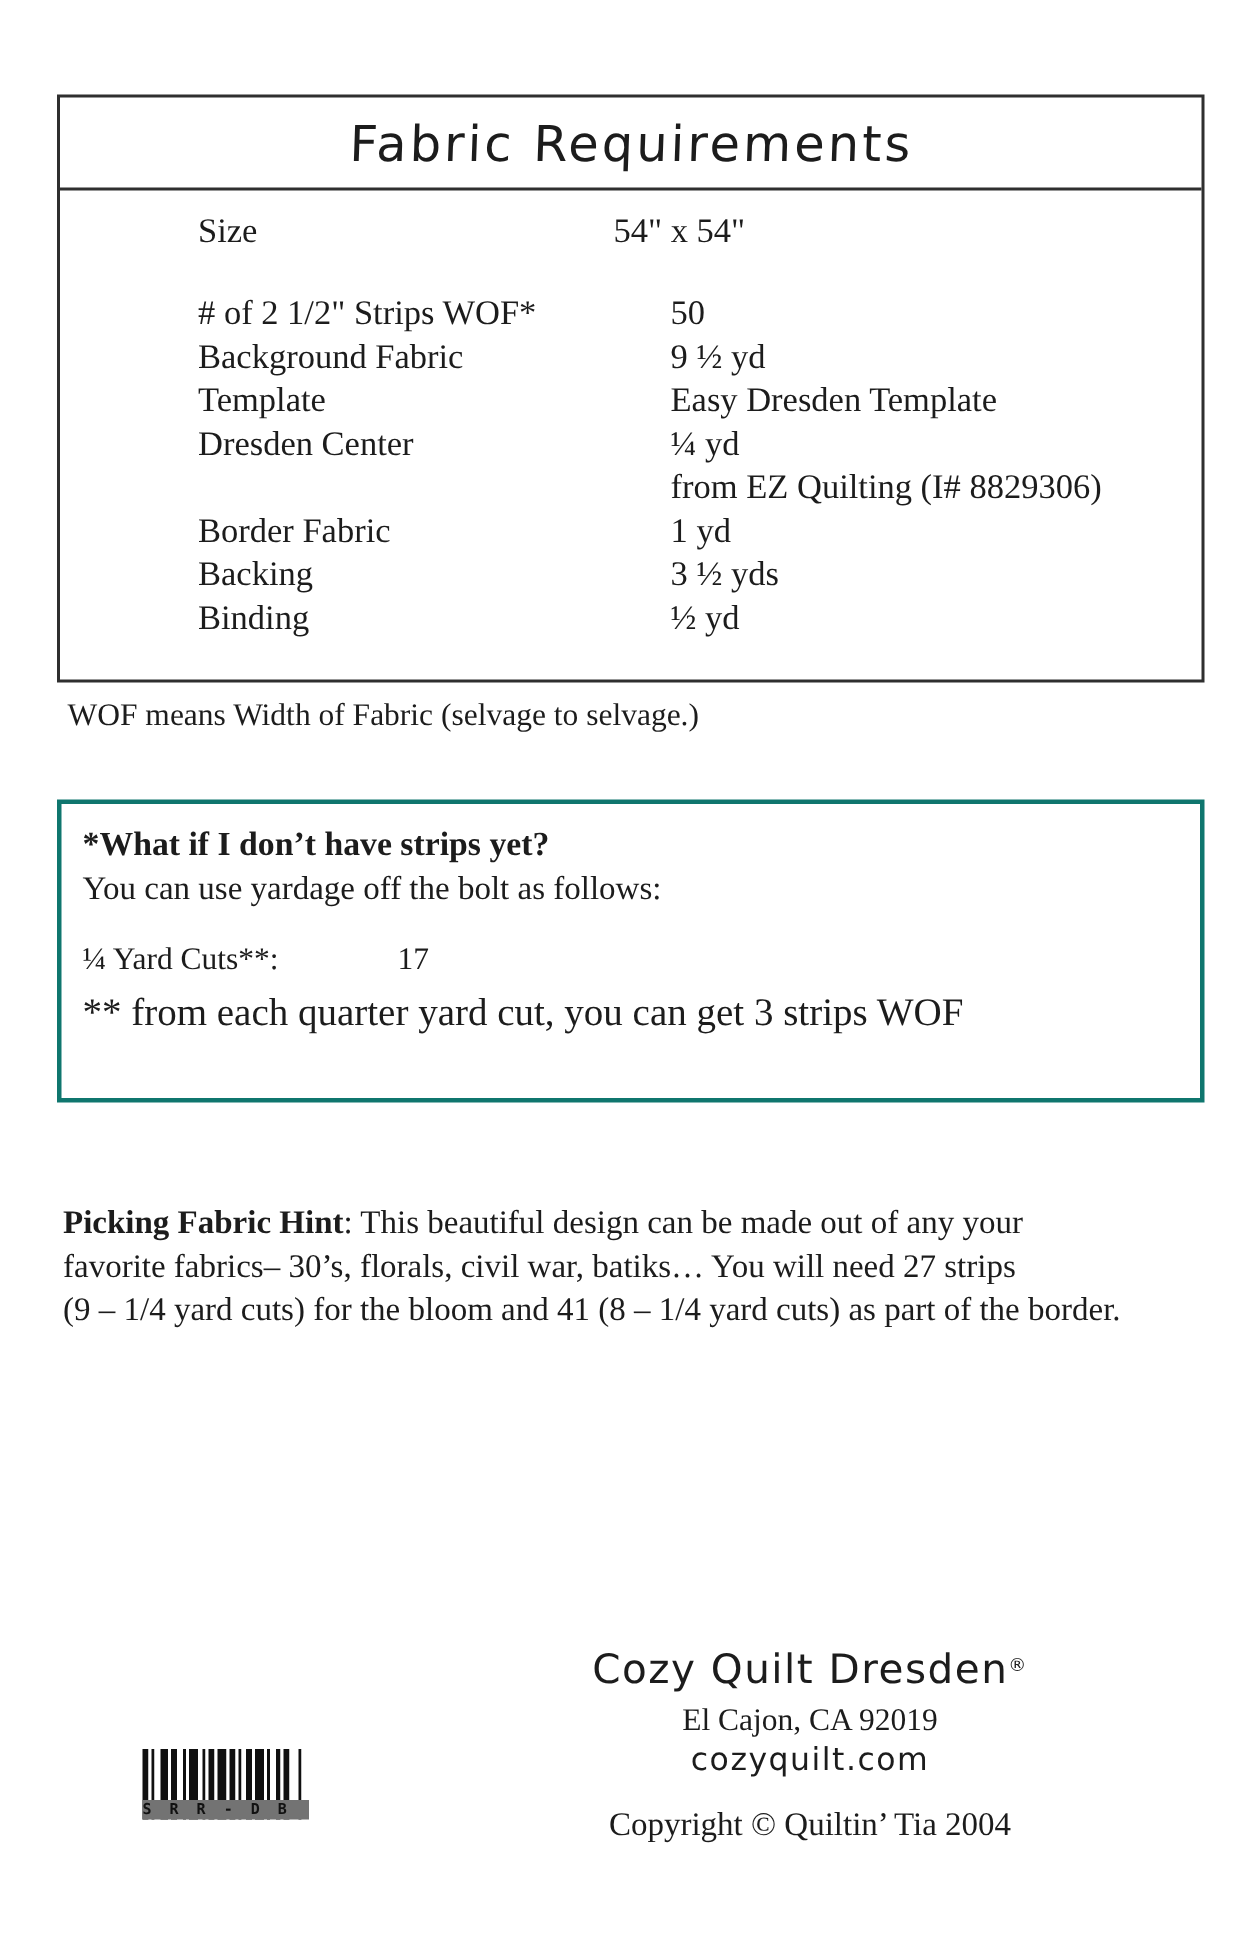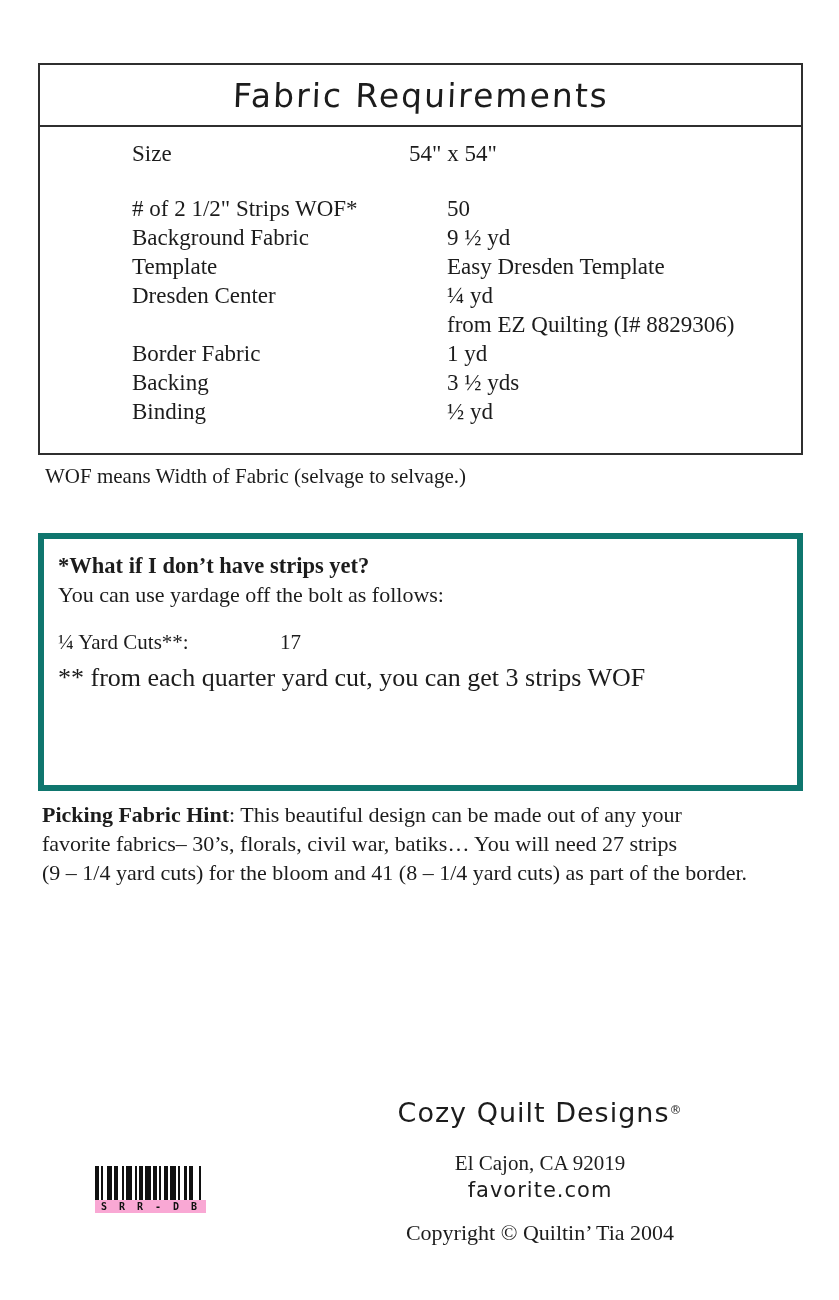--- a/index.html
+++ b/index.html
@@ -27,50 +27,50 @@
   .req-title{font-size:33px;transform:skewX(-2deg);}
   .req-rows{padding:12px 10px 0 92px;font-size:23px;}
   .req-row{display:flex;height:29px;line-height:29px;white-space:nowrap;align-items:center;}
   .req-row .req-label{width:315px;flex:0 0 auto;}
   .req-row.size .req-label{width:277px;}
   .req-row.size{margin-bottom:26px;}
   
   .wof-note{position:absolute;left:45px;top:464px;font-size:21px;}
   
   .strips-box{
-    position:absolute;left:38px;top:533px;width:765px;height:258px;
-    border:6px solid #0f766e;background:#fff;box-sizing:border-box;
+    position:absolute;left:38px;top:533px;width:765px;height:202px;
+    border:3px solid #0f766e;background:#fff;box-sizing:border-box;
     padding:12px 14px 0 14px;
   }
   .strips-heading{font-size:22.5px;font-weight:bold;line-height:29px;white-space:nowrap;}
   .strips-sub{font-size:22px;line-height:29px;white-space:nowrap;}
-  .cuts-row{display:flex;margin-top:19px;font-size:21px;line-height:28px;gap:12px;}
+  .cuts-row{display:flex;margin-top:19px;font-size:21px;line-height:28px;}
   .cuts-row .cuts-label{width:210px;flex:0 0 auto;}
   .strips-footnote{margin-top:9px;font-size:26px;line-height:25px;white-space:nowrap;}
   
   .hint{position:absolute;left:42px;top:800px;width:795px;font-size:22px;line-height:29px;}
   .hint-line{white-space:nowrap;}
   .hint-label{font-weight:bold;}
   
   .footer{position:absolute;left:290px;top:1094px;width:500px;text-align:center;}
   .brand{font-size:27px;letter-spacing:1px;line-height:32px;}
   .brand sup{font-size:12px;vertical-align:8px;}
-  .address{font-size:21px;line-height:26px;margin-top:21px;}
+  .address{font-size:21px;line-height:26px;margin-top:3px;}
   .website{font-size:21px;line-height:26px;margin-top:1px;letter-spacing:1px;}
   .copyright{font-size:22px;margin-top:17px;}
   
   .barcode{position:absolute;left:95px;top:1166px;width:111px;height:47px;}
   .barcode-bars{display:flex;height:100%;align-items:stretch;}
   .barcode-bars div{flex:0 0 auto;}
   .barcode-label{
     position:absolute;left:0;right:0;bottom:0;height:13px;
-    background:#f9a8d4;
+    background:#737373;
     font-family:"DejaVu Sans Mono", monospace;
     font-size:10px;font-weight:bold;letter-spacing:3px;
-    text-align:center;line-height:13px;color:#111;
+    line-height:13px;color:#111;
   }
 </style>
 </head>
 <body>
 
 <div class="page">
 
   <div class="req-box">
     <div class="req-header">
       <span class="script req-title">Fabric Requirements</span>
@@ -130,24 +130,24 @@
   <div class="hint">
     <div class="hint-line">
       <span class="hint-label">Picking Fabric Hint</span><span>: This beautiful design can be made out of any your</span>
     </div>
     <div class="hint-line">favorite fabrics– 30’s, florals, civil war, batiks… You will need 27 strips</div>
     <div class="hint-line">(9 – 1/4 yard cuts) for the bloom and 41 (8 – 1/4 yard cuts) as part of the border.</div>
   </div>
 
   <div class="footer">
     <div class="script brand">
-      <span>Cozy Quilt Designs</span><sup>®</sup>
+      <span>Cozy Quilt Dresden</span><sup>®</sup>
     </div>
     <div class="address">El Cajon, CA 92019</div>
-    <div class="script website">favorite.com</div>
+    <div class="script website">cozyquilt.com</div>
     <div class="copyright">Copyright © Quiltin’ Tia 2004</div>
   </div>
 
   <div class="barcode">
     <div class="barcode-bars">
         <div style="width: 3.86px; background: rgb(16, 16, 16);"></div>
         <div style="width: 1.93px; background: rgb(255, 255, 255);"></div>
         <div style="width: 1.93px; background: rgb(16, 16, 16);"></div>
         <div style="width: 3.86px; background: rgb(255, 255, 255);"></div>
         <div style="width: 5.79px; background: rgb(16, 16, 16);"></div>

